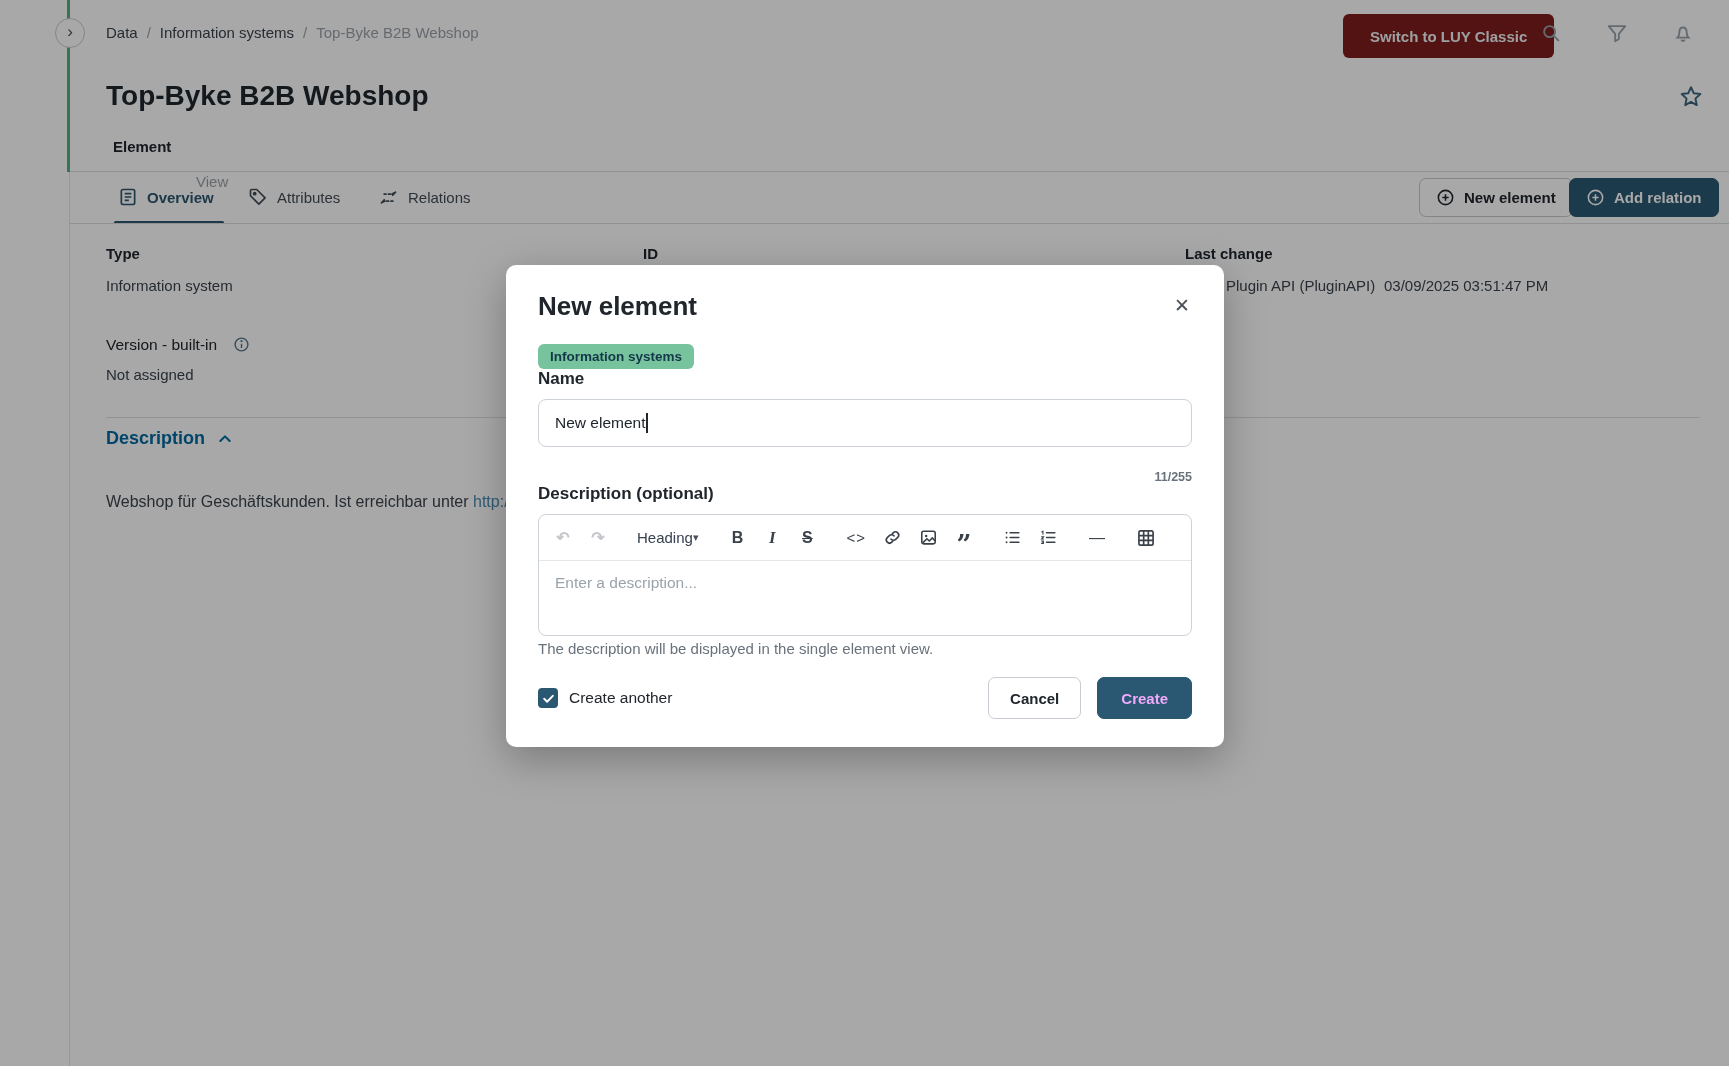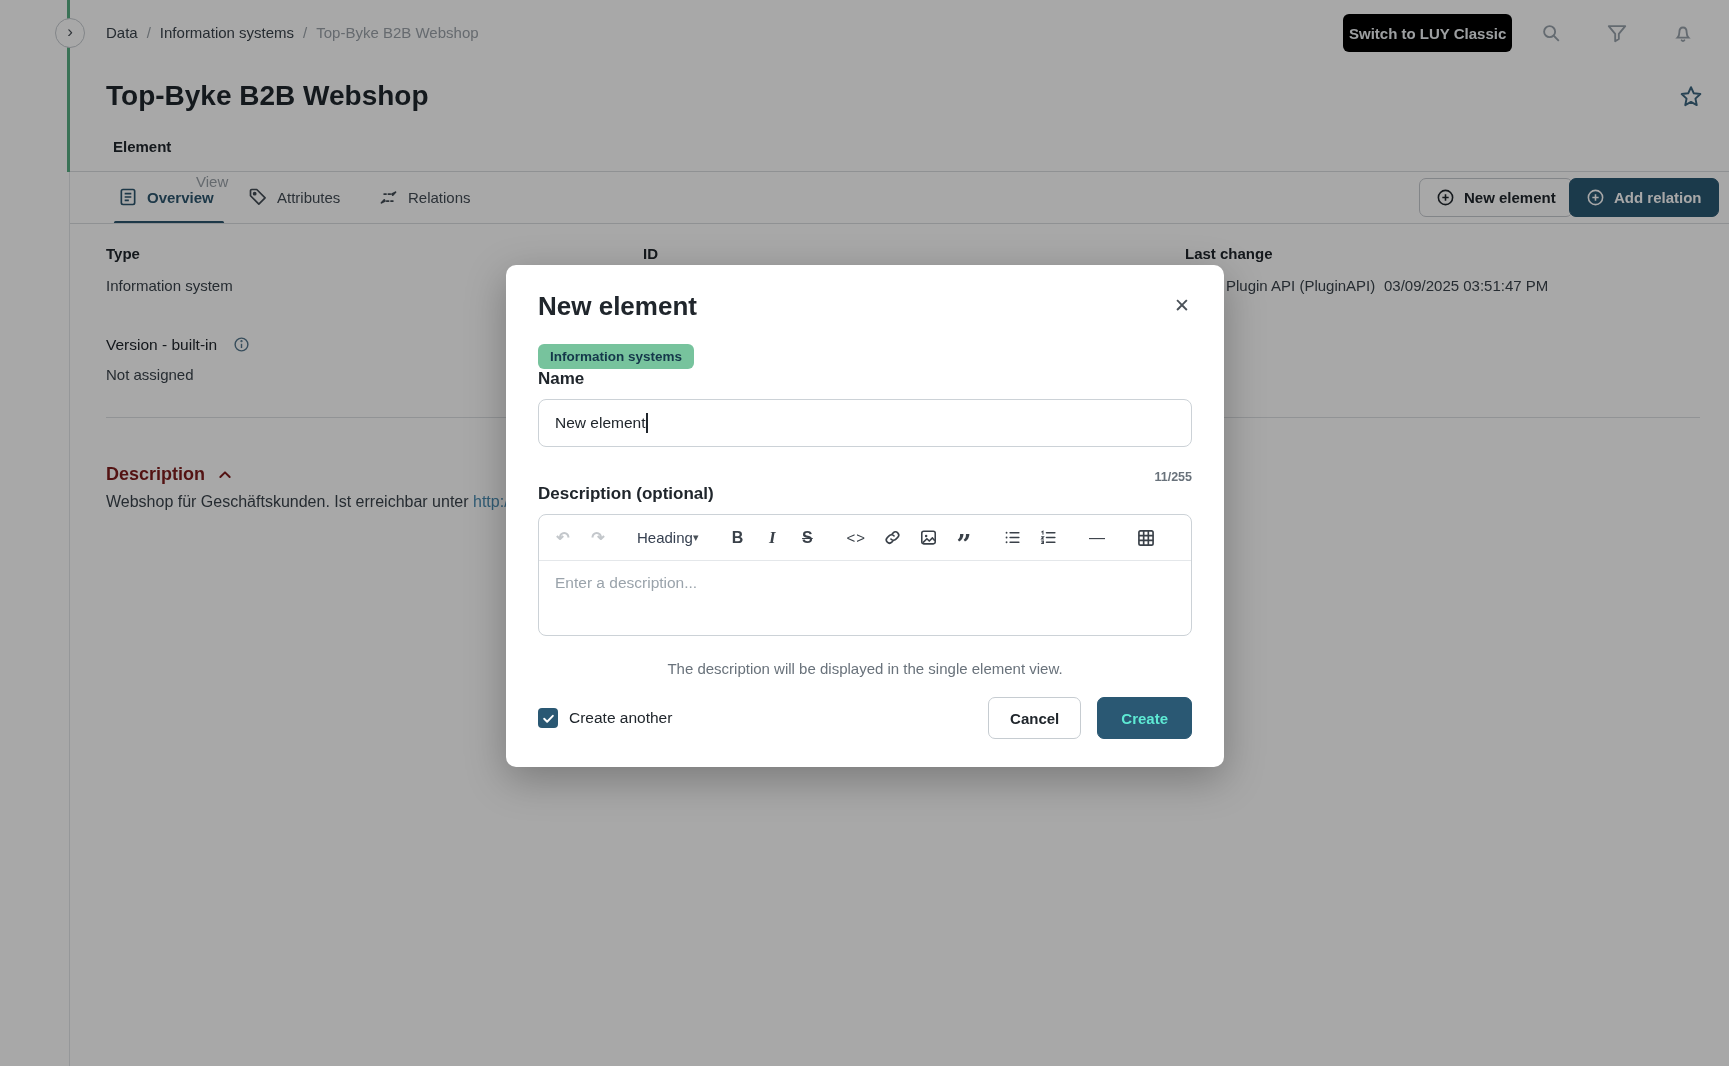--- a/index.html
+++ b/index.html
@@ -15,21 +15,21 @@
   .avatar { position:absolute; left:13px; top:1003px; width:44px; height:44px; border-radius:50%; background:#2e5f7d; color:#fff; display:flex; align-items:center; justify-content:center; font-size:15px; font-weight:700; letter-spacing:1px; cursor:pointer; }
 
   .logo { position:absolute; left:12px; top:8px; }
   .collapse-btn { position:absolute; left:55px; top:18px; width:30px; height:30px; border-radius:50%; background:#fff; border:1px solid #c6cbd0; color:#4a5158; font-size:17px; display:flex; align-items:center; justify-content:center; cursor:pointer; z-index:3; padding-bottom:2px; }
 
   .breadcrumb { position:absolute; left:106px; top:24px; font-size:15px; display:flex; gap:9px; align-items:center; white-space:nowrap; }
   .crumb { color:#3b444c; cursor:pointer; }
   .crumb.current { color:#9ba2a9; cursor:default; }
   .crumb-sep { color:#9ba2a9; }
 
-  .switch-btn { position:absolute; left:1343px; top:14px; height:38px; padding:0 6px; background:#000000; color:#eef2f5; border:none; border-radius:6px; font-size:15px; font-weight:700; cursor:pointer; font-family:inherit; }
+  .switch-btn { position:absolute; left:1343px; top:14px; height:44px; padding:0 27px; background:#7f1d1d; color:#eef2f5; border:none; border-radius:6px; font-size:15px; font-weight:700; cursor:pointer; font-family:inherit; }
   .top-icon { position:absolute; top:22px; width:22px; height:22px; color:#98a2ab; cursor:pointer; }
 
   .page-title { position:absolute; left:106px; top:80px; font-size:28px; font-weight:700; color:#1f262d; }
   .star-btn { position:absolute; left:1678px; top:84px; width:26px; height:26px; color:#3e6780; cursor:pointer; background:none; border:none; }
 
   .tabs-row { position:absolute; left:70px; top:130px; width:1659px; height:42px; border-bottom:1px solid #d9dcdf; }
   .tab { position:absolute; top:8px; font-size:15px; cursor:pointer; }
   .tab.active { color:#20262c; font-weight:700; }
   .tab.inactive { color:#9aa1a8; font-weight:400;margin-top:35px; }
 
@@ -42,21 +42,21 @@
   .btn-outline { position:absolute; top:178px; height:39px; display:flex; align-items:center; gap:9px; padding:0 16px; background:#fff; border:1px solid #c6cacf; border-radius:7px; font-size:15px; font-weight:700; color:#20262c; cursor:pointer; font-family:inherit; }
   .btn-navy { position:absolute; top:178px; height:39px; display:flex; align-items:center; gap:9px; padding:0 16px; background:#2a5873; border:1px solid #2a5873; border-radius:7px; font-size:15px; font-weight:700; color:#fff; cursor:pointer; font-family:inherit; }
 
   .th { position:absolute; top:245px; font-size:15px; font-weight:700; color:#20262c; white-space:nowrap; }
   .td { position:absolute; top:277px; font-size:15px; color:#3b444c; white-space:nowrap; }
 
   .version-label { position:absolute; left:106px; top:336px; font-size:15.5px; font-weight:400; display:flex; align-items:flex-start; gap:16px; }
   .version-value { position:absolute; left:106px; top:366px; font-size:15px; color:#3b444c; }
   .content-divider { position:absolute; left:106px; top:417px; width:1594px; border-top:1px solid #dcdfe2; }
 
-  .desc-heading { position:absolute; left:106px; top:464px; display:flex; align-items:center; gap:12px; font-size:18px; font-weight:700; color:#7f1d1d; cursor:pointer; }
+  .desc-heading { position:absolute; left:106px; top:428px; display:flex; align-items:center; gap:12px; font-size:18px; font-weight:700; color:#0369a1; cursor:pointer; }
   .desc-body { position:absolute; left:106px; top:493px; font-size:16px; color:#3b444c; white-space:nowrap; }
   .desc-link { color:#4a8cb2; cursor:pointer; }
 
   
   .overlay { position:absolute; inset:0; background:rgba(0,0,0,0.34); z-index:40; }
 
   
   .modal { position:absolute; left:506px; top:265px; width:718px; background:#fff; border-radius:10px; box-shadow:0 12px 40px rgba(0,0,0,0.28); z-index:50; padding:26px 32px 28px 32px; }
   .modal-title { font-size:26px; font-weight:700; color:#20262c; }
   .modal-close { position:absolute; right:28px; top:26px; width:28px; height:28px; background:none; border:none; font-size:19px; color:#4a5158; cursor:pointer; }
@@ -72,29 +72,29 @@
   .tb.disabled { color:#c3c7cb; cursor:default; }
   .tb.gap { margin-left:13px; }
   .heading-btn { display:flex; align-items:center; font-size:15px; font-weight:400; color:#374151; margin-left:13px; }
   .heading-btn .dd { font-size:11px; color:#4a5158; }
   .tb.italic { font-family:"Liberation Serif", serif; font-style:italic; font-size:17px; }
   .tb.strike { text-decoration:line-through; }
   .tb.code { font-weight:400; letter-spacing:1px; font-size:15px; }
   .tb.quote { font-family:"DejaVu Serif", serif; font-size:26px; line-height:10px; padding-top:12px; }
   .tb.hr { font-weight:400; }
   .editor-area { height:74px; padding:13px 16px; font-size:15.5px; color:#9aa3ab; cursor:text; }
-  .helper { margin-top:24px; font-size:15px; color:#69727b;text-align:center; }
+  .helper { margin-top:4px; font-size:15px; color:#69727b; }
 
   .modal-footer { margin-top:20px; display:flex; align-items:center; justify-content:space-between; }
   .check-wrap { display:flex; align-items:center; gap:11px; cursor:pointer; }
   .checkbox { width:20px; height:20px; border-radius:4px; background:#2a5873; display:flex; align-items:center; justify-content:center; }
   .check-label { font-size:15.5px; font-weight:400; color:#20262c; }
   .footer-btns { display:flex; gap:16px; }
   .btn-cancel { height:42px; padding:0 21px; background:#fff; border:1px solid #c6ccd1; border-radius:7px; font-size:15px; font-weight:700; color:#20262c; cursor:pointer; font-family:inherit; }
-  .btn-create { height:42px; padding:0 23px; background:#2a5873; border:1px solid #2a5873; border-radius:7px; font-size:15px; font-weight:700; color:#5eead4; cursor:pointer; font-family:inherit; }
+  .btn-create { height:42px; padding:0 23px; background:#2a5873; border:1px solid #2a5873; border-radius:7px; font-size:15px; font-weight:700; color:#f0abfc; cursor:pointer; font-family:inherit; }
 
   svg { display:block; }
 </style>
 </head>
 <body>
 
 <aside class="sidebar"></aside>
 <div class="accent-line"></div>
 
 <span class="logo">

